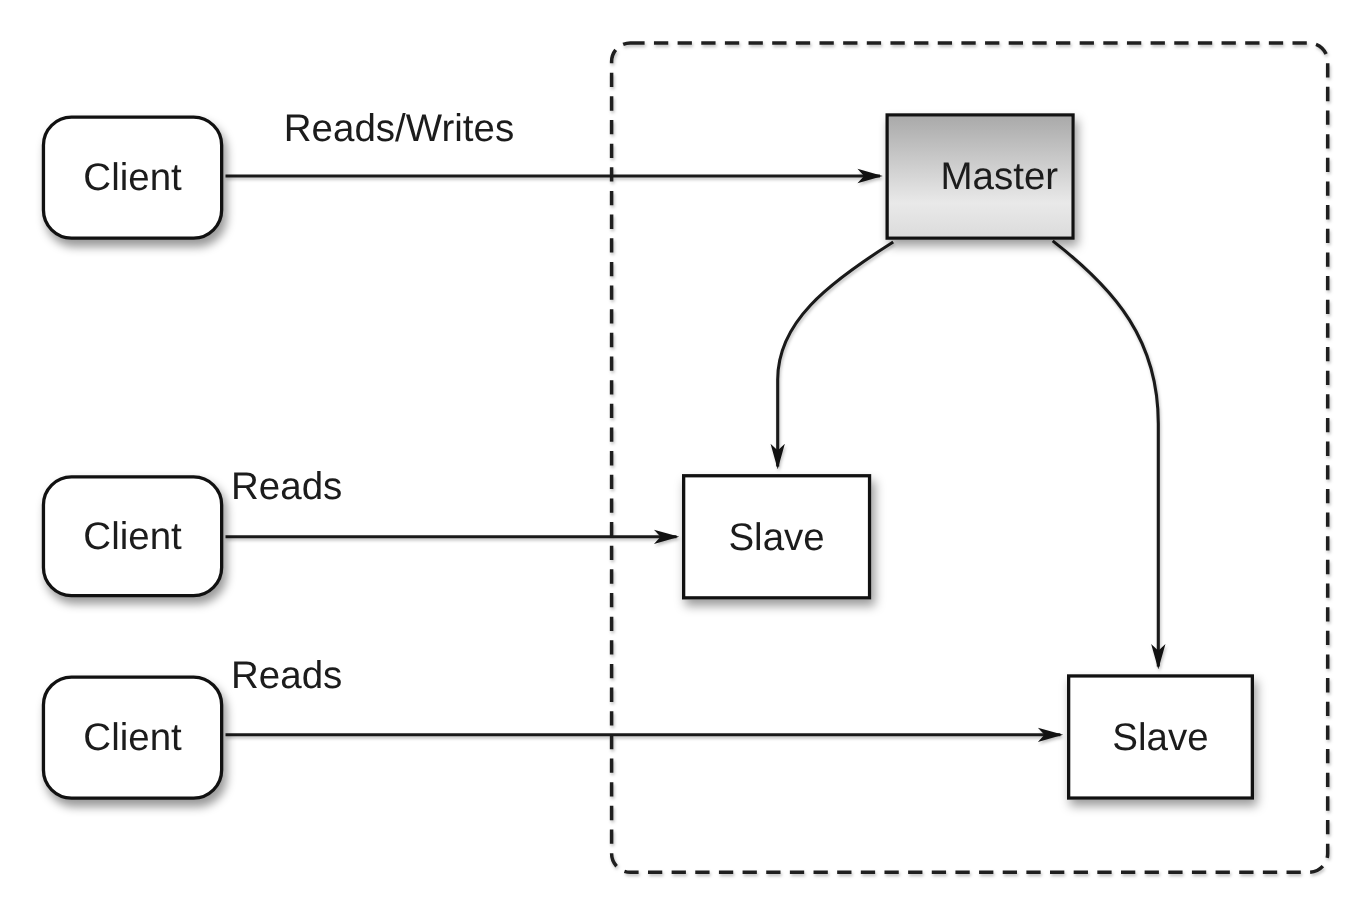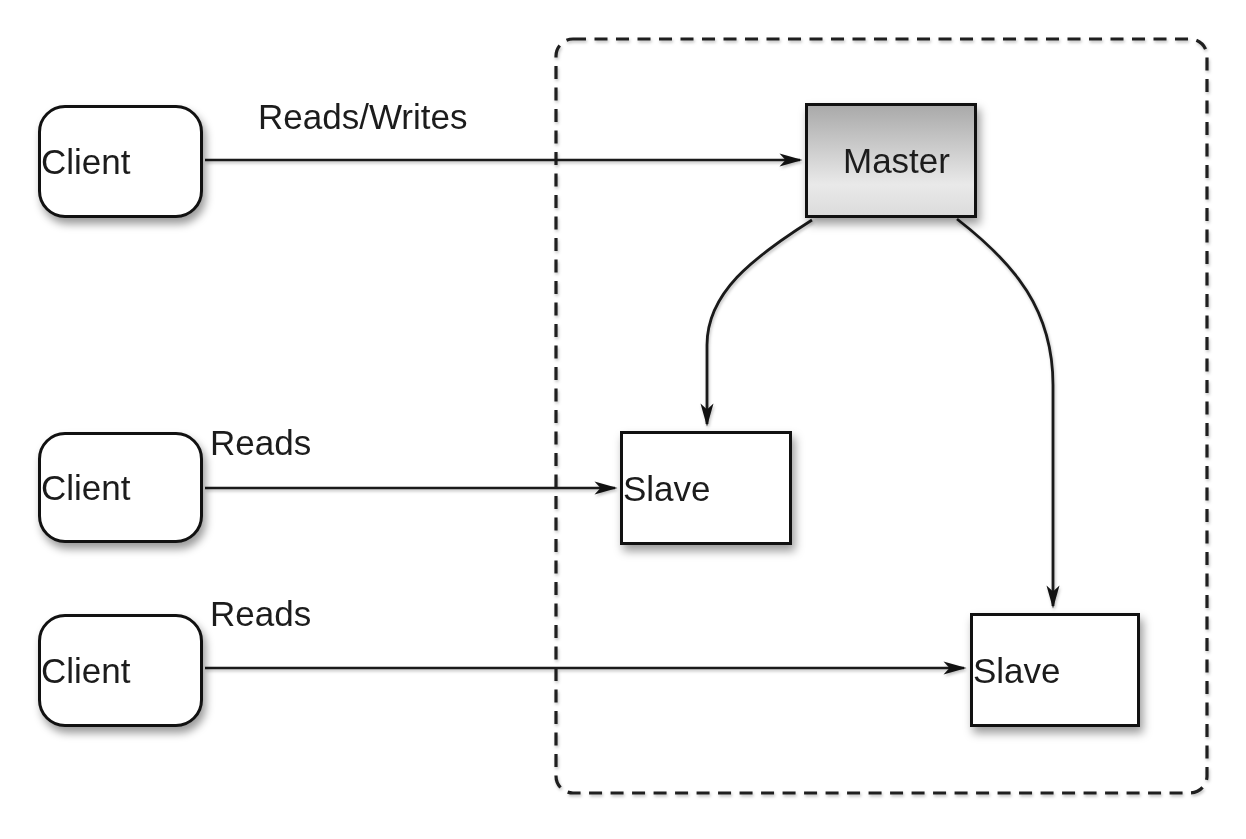--- a/index.html
+++ b/index.html
@@ -21,20 +21,21 @@
     left: 0;
     top: 0;
     width: 1246px;
     height: 839px;
     filter: drop-shadow(1px 2px 1.5px rgba(0,0,0,0.25));
   }
   .node {
     position: absolute;
     display: flex;
     align-items: center;
+    justify-content: center;
     background: #ffffff;
     border: 3.5px solid #111111;
     font-size: 35px;
     line-height: 1;
     color: #1c1c1c;
     box-shadow: 3px 6px 9px rgba(0,0,0,0.40);
     box-sizing: border-box;
   }
   .node.rounded {
     border-radius: 27px;

